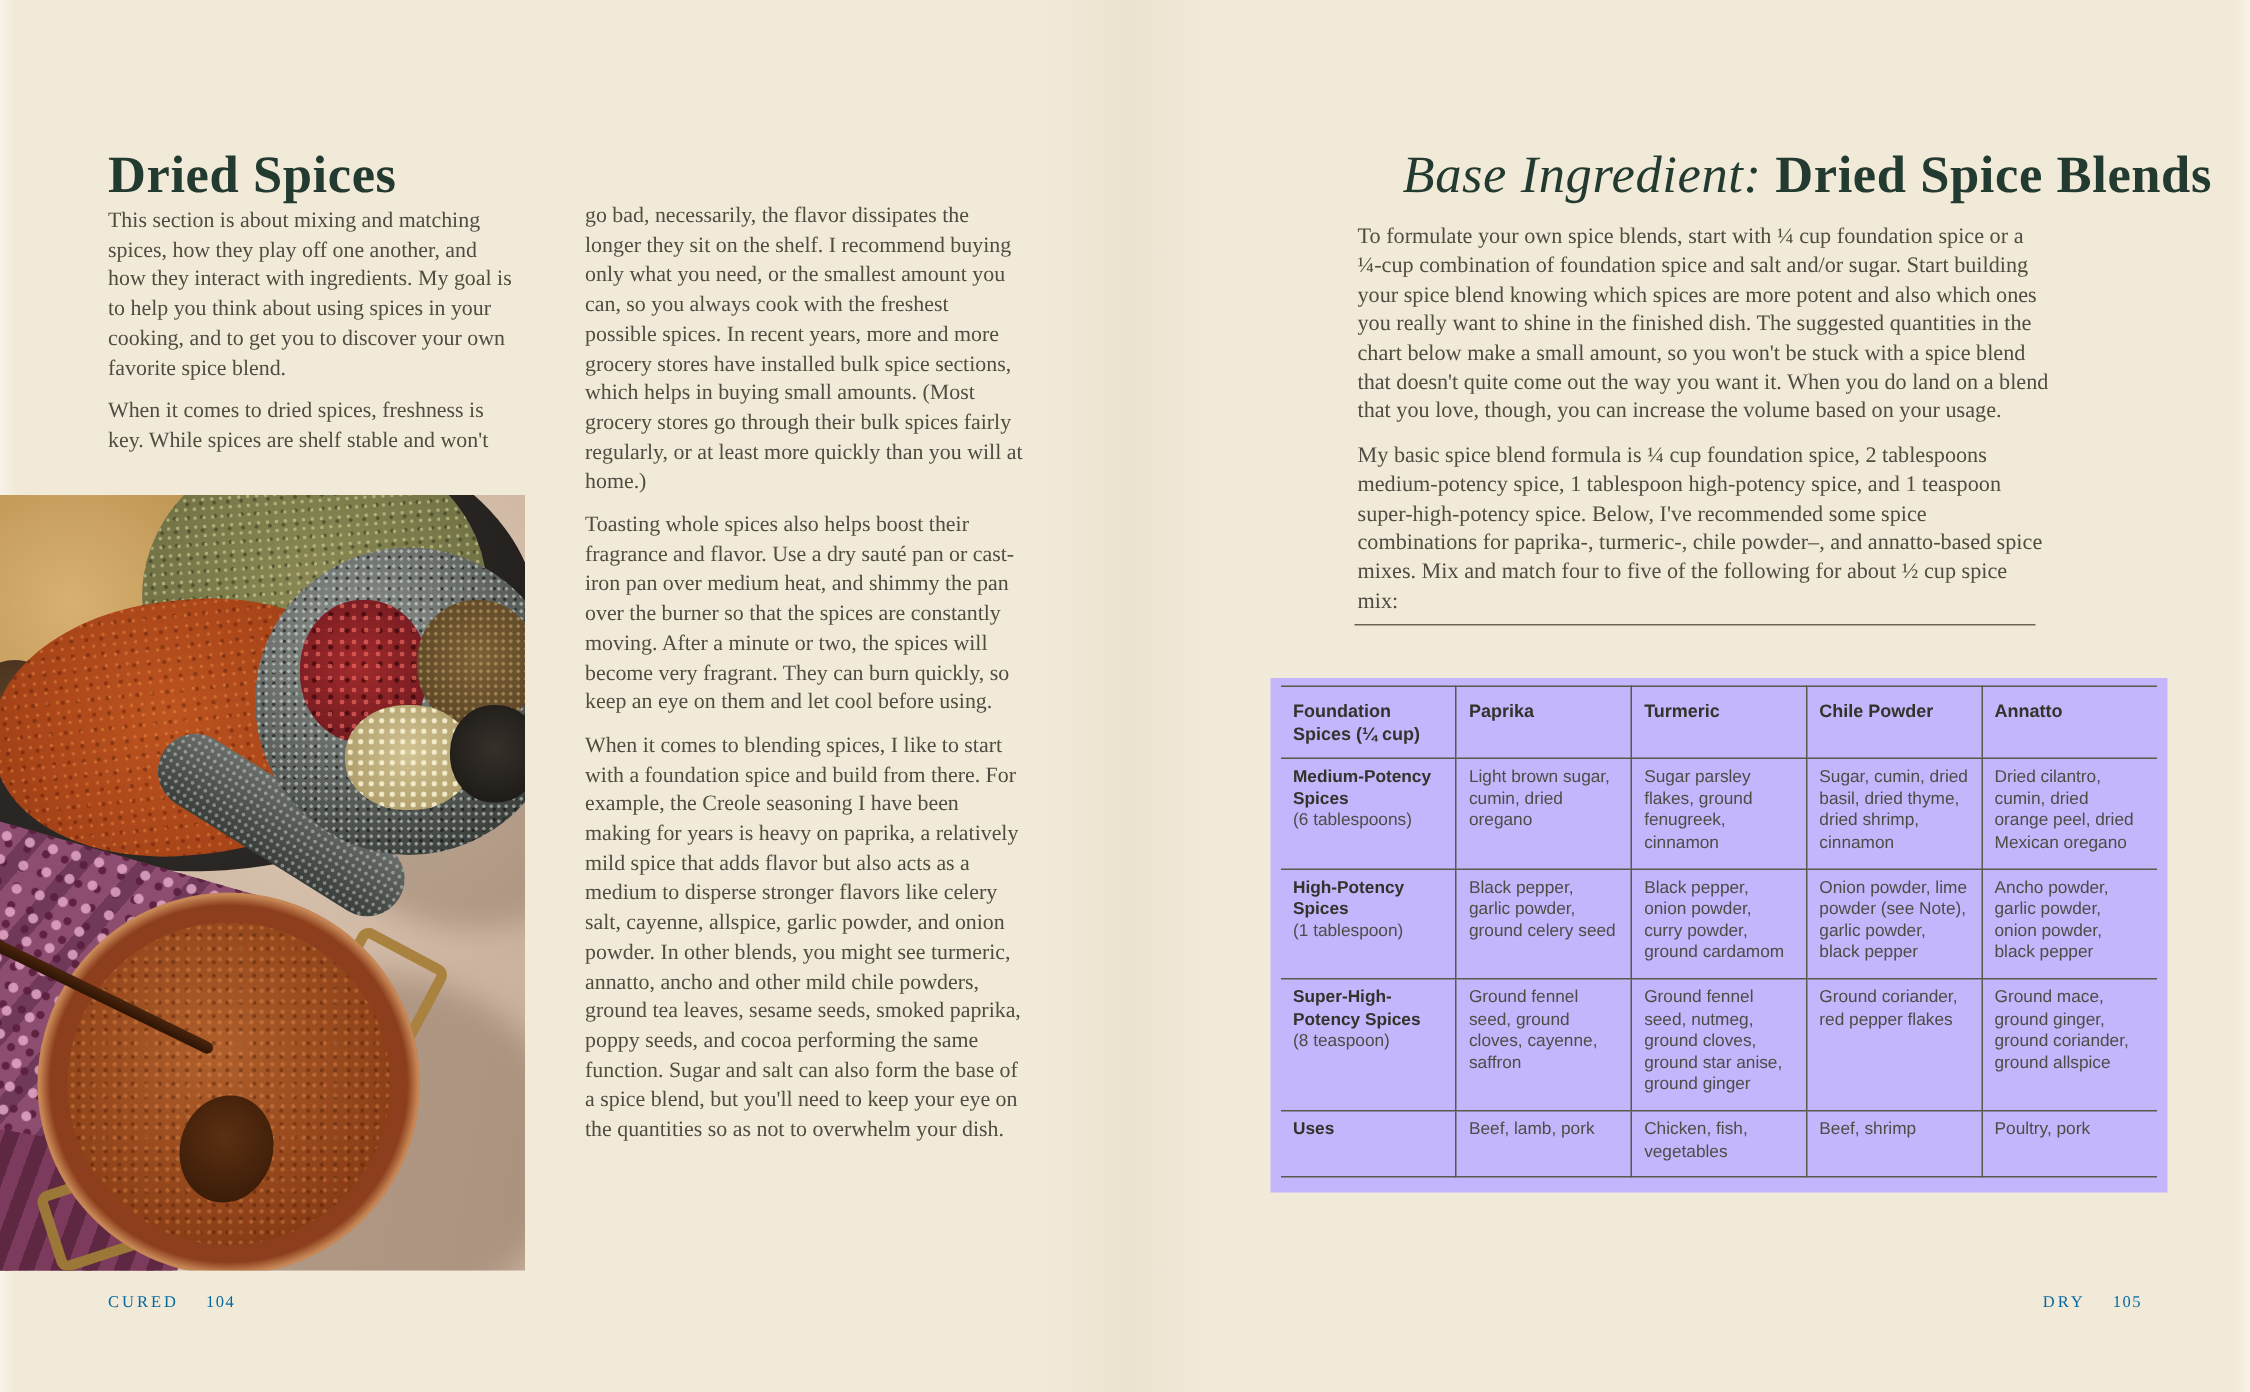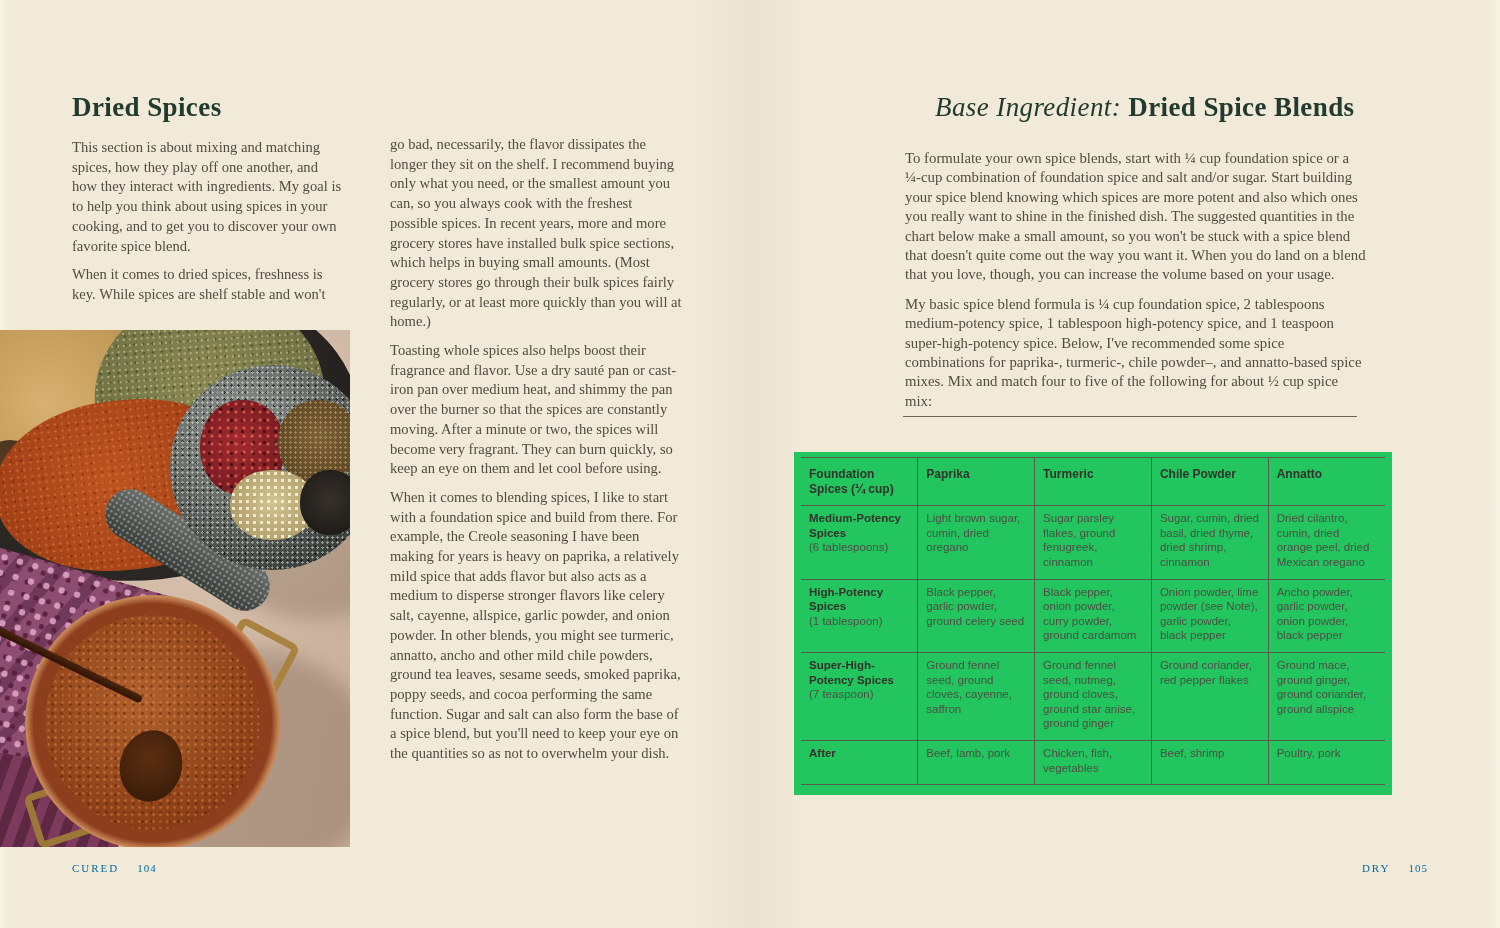--- a/index.html
+++ b/index.html
@@ -10,41 +10,41 @@
   }
   
   .edge-left{position:absolute;left:0;top:0;width:10px;height:928px;
     background:linear-gradient(90deg,#f8f3e6,rgba(248,243,230,0));}
   .edge-right{position:absolute;right:0;top:0;width:10px;height:928px;
     background:linear-gradient(270deg,#f8f3e6,rgba(248,243,230,0));}
   .gutter{position:absolute;left:695px;top:0;width:110px;height:928px;
     background:linear-gradient(90deg,rgba(0,0,0,0) 0%,rgba(90,70,50,.045) 52%,rgba(0,0,0,0) 100%);}
 
   .page-title{
-    position:absolute;color:#223a2f;font-size:27px;font-weight:600;
+    position:absolute;color:#223a2f;font-size:35px;font-weight:600;
     letter-spacing:.4px;white-space:nowrap;
   }
   #left-title{left:72px;top:74px;}
   #right-title{left:905px;top:74px;font-weight:400;}
   #right-title .ital{font-style:italic;font-weight:400;margin-left:30px;}
   #right-title .bold{font-weight:700;font-style:normal;}
 
   .col{position:absolute;color:#4f4c42;font-size:14.6px;line-height:19.7px;text-align:left;}
   .col p{margin:0 0 9px 0;}
   #left-col{left:72px;top:138px;width:274px;}
   #mid-col{left:390px;top:135px;width:292px;}
   #right-col{left:905px;top:149px;width:462px;font-size:14.8px;line-height:19.4px;}
   #right-col p{margin:0 0 10px 0;}
 
   .rule{position:absolute;left:903px;top:416px;width:454px;height:1px;background:#6a6452;}
 
   
   .table-panel{
-    position:absolute;left:794px;top:452px;width:598px;
-    background:#22c55e;padding:5px 7px 10px 7px;box-sizing:border-box;
+    position:absolute;left:847px;top:452px;width:598px;
+    background:#c4b5fd;padding:5px 7px 10px 7px;box-sizing:border-box;
   }
   table.spice{border-collapse:collapse;width:100%;table-layout:fixed;}
   .spice td,.spice th{
     border:1px solid #5b584c;vertical-align:top;
     padding:5px 8px 9px 8px;
     font-family:"Liberation Sans", sans-serif;
     font-size:11.5px;line-height:14.6px;color:#4e4d45;text-align:left;
     font-weight:400;
   }
   .spice th{font-weight:700;color:#33322b;font-size:12px;padding-top:9px;padding-bottom:9px;}
@@ -236,30 +236,30 @@
         <div class="sub">(1 tablespoon)</div>
       </td>
       <td>Black pepper, garlic powder, ground celery seed</td>
       <td>Black pepper, onion powder, curry powder, ground cardamom</td>
       <td>Onion powder, lime powder (see Note), garlic powder, black pepper</td>
       <td>Ancho powder, garlic powder, onion powder, black pepper</td>
     </tr>
     <tr>
       <td>
         <span class="lbl">Super-High-Potency Spices</span>
-        <div class="sub">(7 teaspoon)</div>
+        <div class="sub">(8 teaspoon)</div>
       </td>
       <td>Ground fennel seed, ground cloves, cayenne, saffron</td>
       <td>Ground fennel seed, nutmeg, ground cloves, ground star anise, ground ginger</td>
       <td>Ground coriander, red pepper flakes</td>
       <td>Ground mace, ground ginger, ground coriander, ground allspice</td>
     </tr>
     <tr>
       <td>
-        <span class="lbl">After</span>
+        <span class="lbl">Uses</span>
       </td>
       <td>Beef, lamb, pork</td>
       <td>Chicken, fish, vegetables</td>
       <td>Beef, shrimp</td>
       <td>Poultry, pork</td>
     </tr>
   </tbody>
     </table>
 </div>
 

